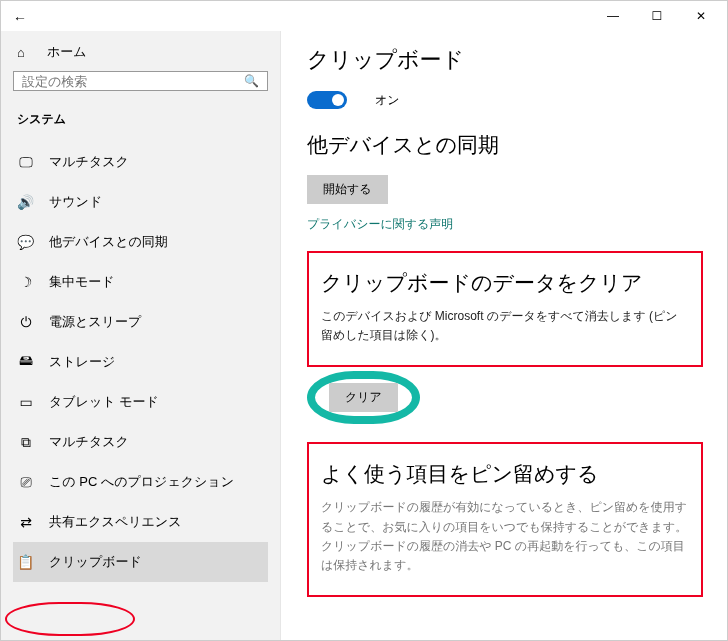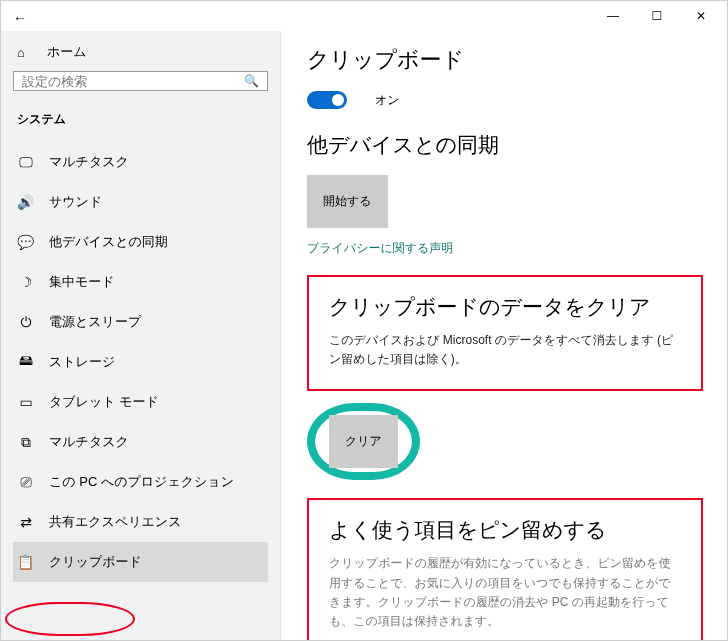--- a/index.html
+++ b/index.html
@@ -20,24 +20,24 @@
     .nav-item { display:flex; align-items:center; gap:14px; height:40px; padding:0 4px; font-size:13px; cursor:pointer; }
     .nav-item .icon { width:18px; text-align:center; font-size:14px; }
     .nav-item.selected { background:#d9d9d9; }
     .content { flex:1; overflow-y:auto; padding:14px 24px 24px 26px; }
     .page-title { font-size:22px; font-weight:400; margin-bottom:16px; }
     .desc { font-size:12px; line-height:1.6; margin-bottom:10px; color:#222; }
     .toggle-row { display:flex; align-items:center; gap:28px; margin:8px 0 22px 0; }
     .toggle { width:40px; height:18px; border-radius:10px; background:#0a6cce; position:relative; }
     .toggle::after { content:""; position:absolute; width:12px; height:12px; background:#fff; border-radius:50%; top:3px; right:3px; }
     .section-title { font-size:21px; font-weight:400; margin:6px 0 10px 0; }
-    .btn { display:inline-block; background:#ccc; padding:18px 16px; font-size:12px; margin:6px 0; }
+    .btn { display:inline-block; background:#ccc; padding:6px 16px; font-size:12px; margin:6px 0; }
     .link { color:#0f766e; font-size:12px; display:inline-block; margin:6px 0 18px 0; }
     .gray { color:#777; }
-    .boxed { border:2px solid #e02; padding:10px 20px; margin-bottom:12px; }
+    .boxed { border:2px solid #e02; padding:10px 12px; margin-bottom:4px; }
     .circled { display:inline-block; border:8px solid #14b8a6; border-radius:50%/60%; padding:4px 14px; }
     .circled-sidebar { position:absolute; left:4px; bottom:4px; width:130px; height:34px; border:2px solid #e02; border-radius:50%/60%; pointer-events:none; }
   </style>
 </head>
 <body>
 
 <div class="window">
   <div class="titlebar">
     <div class="back">←</div>
     <div class="title">設定</div>

